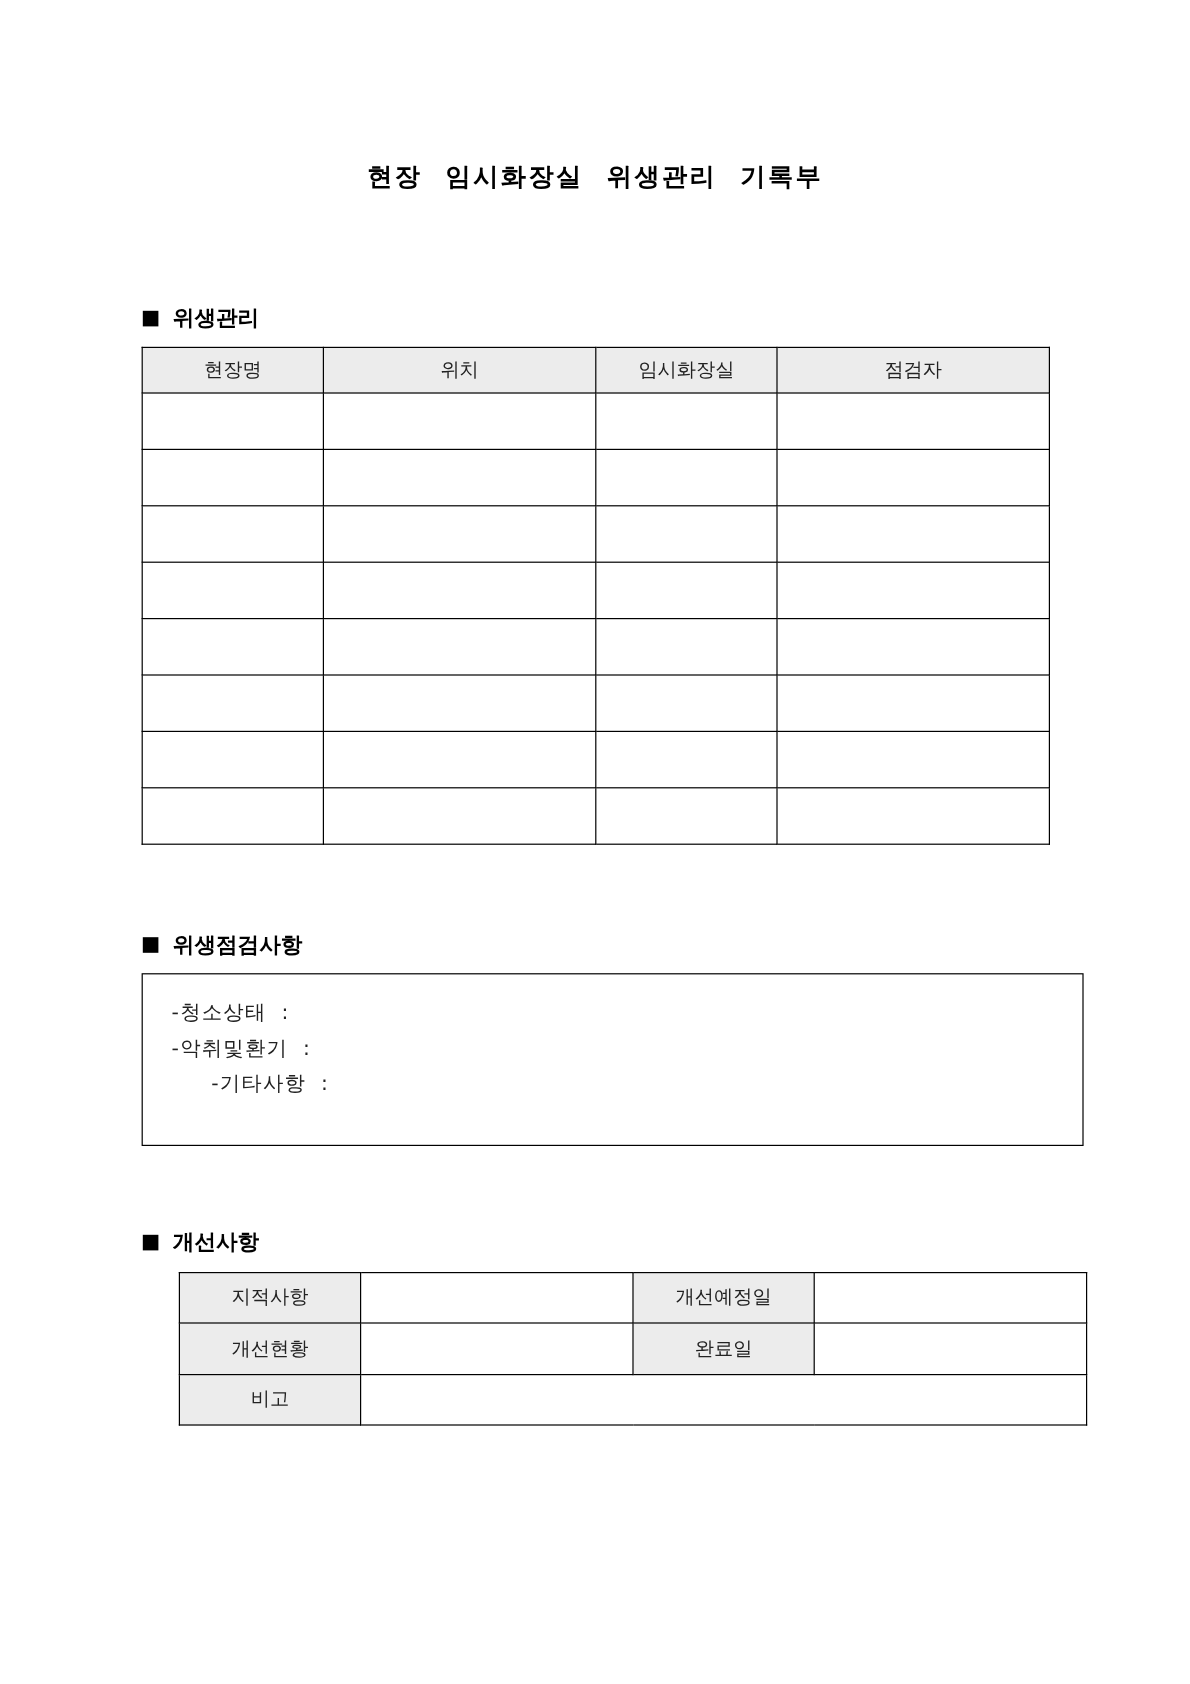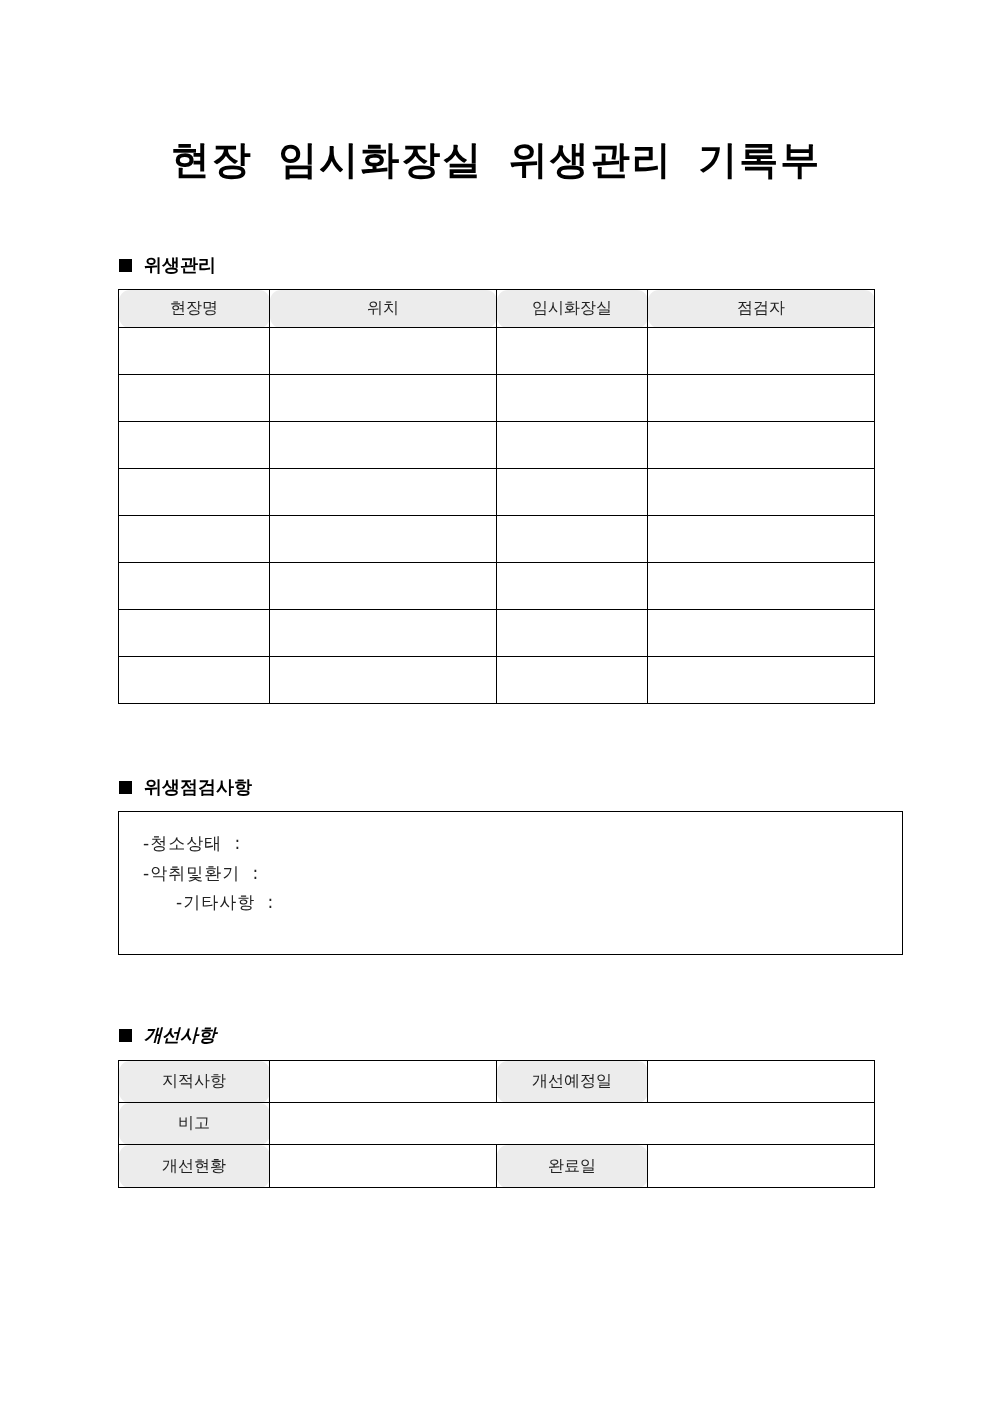--- a/index.html
+++ b/index.html
@@ -3,42 +3,42 @@
   <meta charset="utf-8">
   <style>
     html, body { margin: 0; padding: 0; background: #ffffff; }
     body {
       width: 992px; height: 1403px; position: relative;
       font-family: "DejaVu Sans", "Liberation Sans", sans-serif;
       color: #000;
     }
     .title {
       position: absolute; left: 0; width: 992px; top: 133px;
-      text-align: center; font-size: 39px; font-weight: bold;
+      text-align: center; font-size: 21px; font-weight: bold;
       letter-spacing: 2px; word-spacing: 10px;
     }
     .section-heading {
       position: absolute; left: 119px;
       font-size: 18px; font-weight: bold;
       display: flex; align-items: center;
     }
     .section-heading .bullet {
       display: inline-block; width: 13px; height: 13px; background: #000;
       margin-right: 12px;
     }
     table.grid {
       position: absolute; left: 118px; width: 757px;
       border-collapse: collapse; table-layout: fixed;
     }
     table.grid td {
       border: 1.5px solid #000; padding: 0;
       text-align: center; vertical-align: middle;
       font-size: 16px; color: #222;
     }
-    table.grid td.head { background: #ececec; border-radius: 11px; }
+    table.grid td.head { background: #ececec; }
     table.grid td.input { background: #fff; }
     .checkbox-box {
       position: absolute; left: 118px; top: 811px; width: 755px; height: 142px;
       border: 1.5px solid #000;
       padding-left: 28px;
     }
     .check-line {
       position: absolute; left: 24px; font-size: 17px; color: #222;
       letter-spacing: 1px;
     }
@@ -134,43 +134,43 @@
     <span style="margin-left:6px;">:</span>
     <span></span>
   </div>
   <div class="check-line" style="top:79px;margin-left:33px;">
     <span>-기타사항</span>
     <span style="margin-left:6px;">:</span>
     <span></span>
   </div>
 </div>
 
-<div class="section-heading" style="top:1023px;font-style:italic;">
+<div class="section-heading" style="top:1023px;">
   <span class="bullet"></span>
   <span>개선사항</span>
 </div>
 
-<table class="grid" style="top:1060px;">
+<table class="grid" style="top:1060px;margin-left:31px;">
   <colgroup>
     <col style="width:151px">
       <col style="width:227px">
       <col style="width:151px">
       <col style="width:227px">
   </colgroup>
   <tbody>
       <tr style="height:42px;">
     <td class="head">지적사항</td>
     <td class="input"></td>
     <td class="head">개선예정일</td>
     <td class="input"></td>
   </tr>
-  <tr style="height:42px;">
-    <td class="head">비고</td>
-    <td class="input" colspan="3"></td>
-  </tr>
   <tr style="height:43px;">
     <td class="head">개선현황</td>
     <td class="input"></td>
     <td class="head">완료일</td>
     <td class="input"></td>
   </tr>
+  <tr style="height:42px;">
+    <td class="head">비고</td>
+    <td class="input" colspan="3"></td>
+  </tr>
 </tbody>
   </table>
 
 </body></html>

